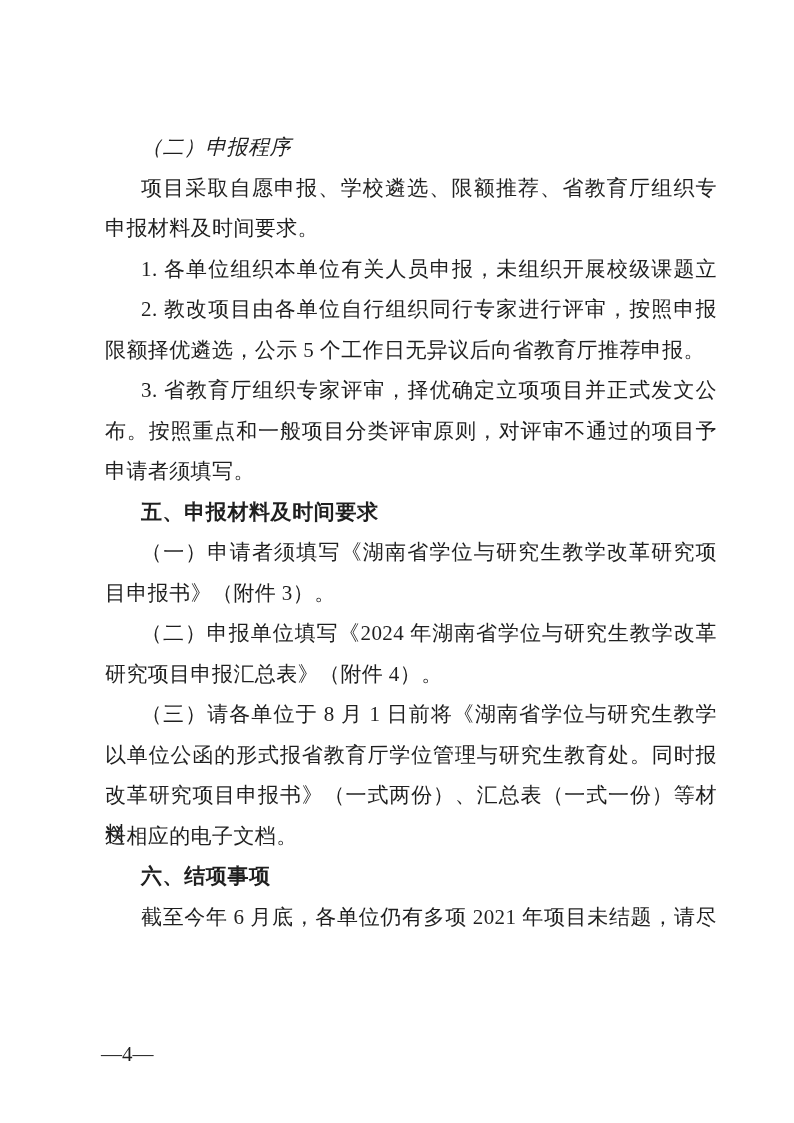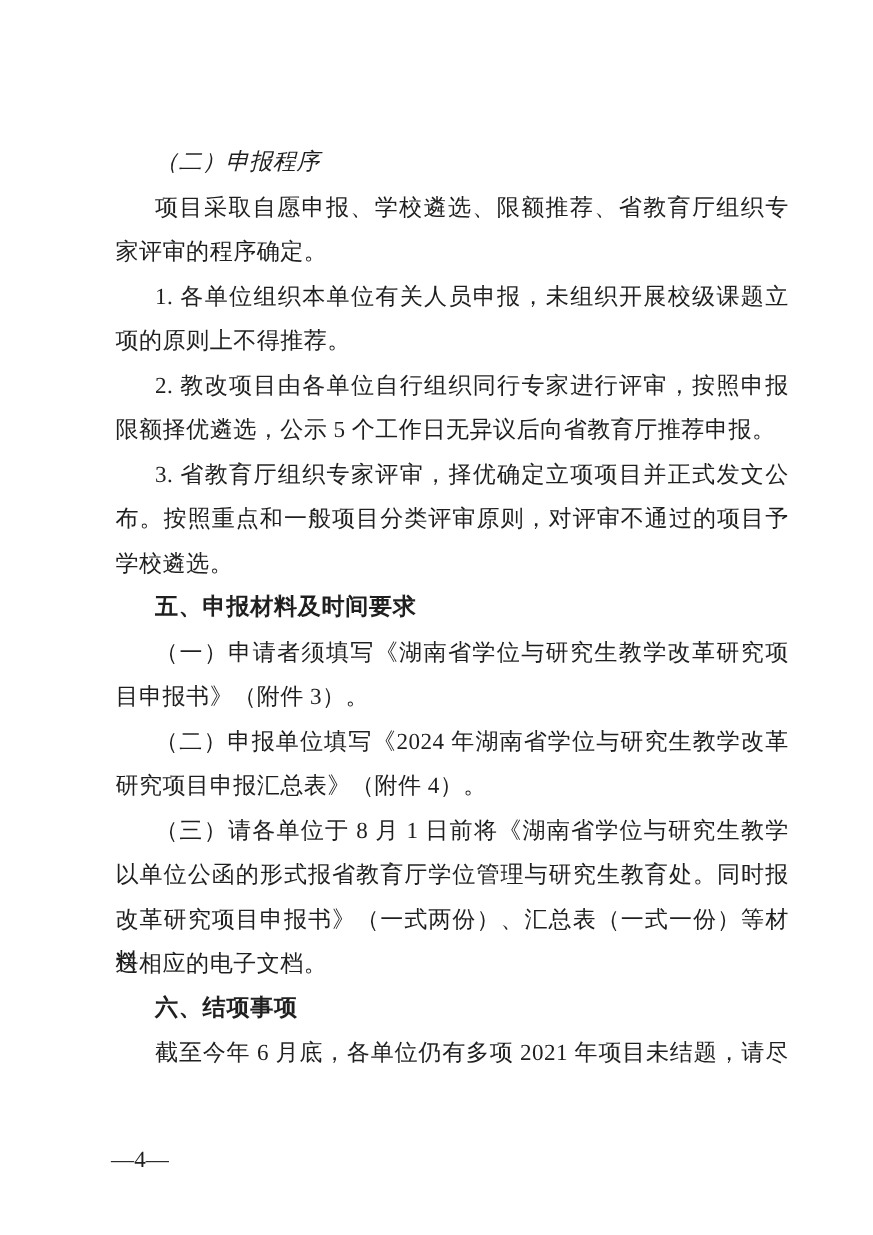--- a/index.html
+++ b/index.html
@@ -53,28 +53,27 @@
     font-family: "Liberation Serif", "DejaVu Serif", serif;
   }
 </style>
 </head>
 <body>
 
 <div class="page">
   <main class="text-block">
       <div class="line kaiti indent">（二）申报程序</div>
       <div class="line body indent fill">项目采取自愿申报、学校遴选、限额推荐、省教育厅组织专</div>
-      <div class="line body">家评审的程序确定。</div>
+      <div class="line body">申报材料及时间要求。</div>
       <div class="line body indent fill">1. 各单位组织本单位有关人员申报，未组织开展校级课题立</div>
-      <div class="line body">项的原则上不得推荐。</div>
       <div class="line body indent fill">2. 教改项目由各单位自行组织同行专家进行评审，按照申报</div>
       <div class="line body">限额择优遴选，公示 5 个工作日无异议后向省教育厅推荐申报。</div>
       <div class="line body indent fill">3. 省教育厅组织专家评审，择优确定立项项目并正式发文公</div>
       <div class="line body fill">布。按照重点和一般项目分类评审原则，对评审不通过的项目予</div>
-      <div class="line body">学校遴选。</div>
+      <div class="line body">申请者须填写。</div>
       <div class="line hei indent">五、申报材料及时间要求</div>
       <div class="line body indent fill">（一）申请者须填写《湖南省学位与研究生教学改革研究项</div>
       <div class="line body">目申报书》（附件 3）。</div>
       <div class="line body indent fill">（二）申报单位填写《2024 年湖南省学位与研究生教学改革</div>
       <div class="line body">研究项目申报汇总表》（附件 4）。</div>
       <div class="line body indent fill">（三）请各单位于 8 月 1 日前将《湖南省学位与研究生教学</div>
       <div class="line body fill">以单位公函的形式报省教育厅学位管理与研究生教育处。同时报</div>
       <div class="line body fill">改革研究项目申报书》（一式两份）、汇总表（一式一份）等材料</div>
       <div class="line body">送相应的电子文档。</div>
       <div class="line hei indent">六、结项事项</div>

